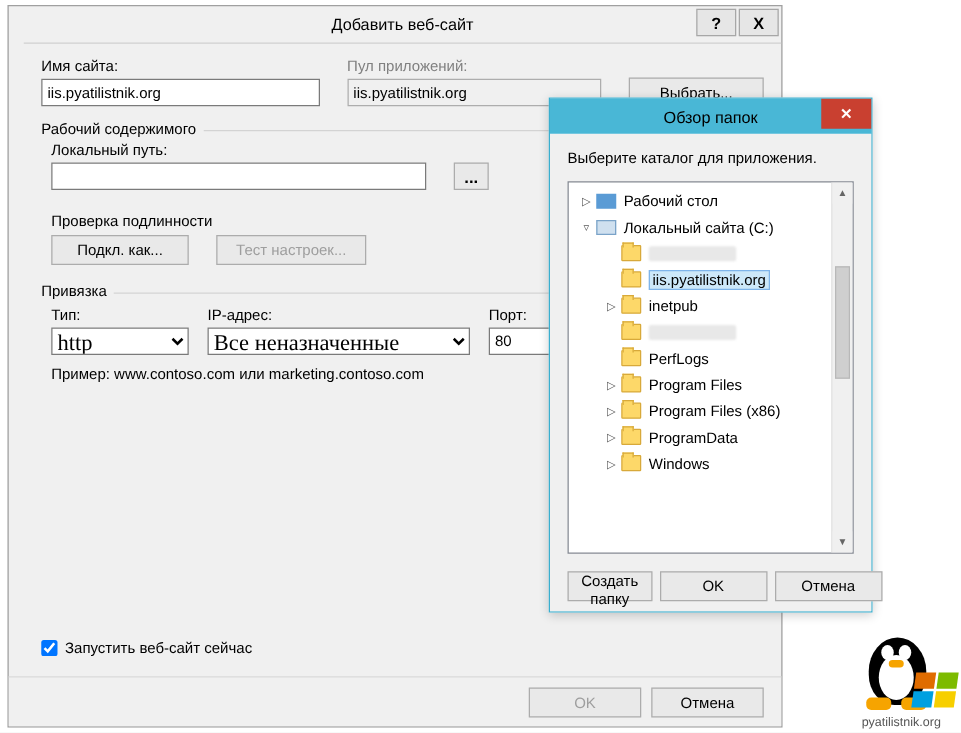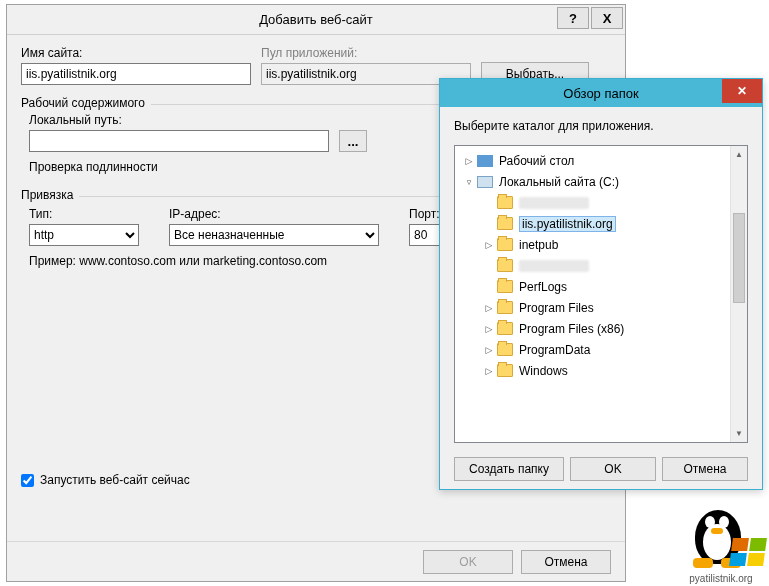--- a/index.html
+++ b/index.html
@@ -14,20 +14,21 @@
     overflow: hidden;
   }
 
   
   .dlg {
     position: absolute;
     left: 6px; top: 4px;
     width: 620px; height: 578px;
     background: #f0f0f0;
     border: 1px solid #a0a0a0;
+    padding-left: 12px;
   }
   .dlg-title {
     height: 30px;
     border-bottom: 1px solid #d0d0d0;
     display: flex;
     align-items: center;
     position: relative;
   }
   .dlg-title-text {
     flex: 1;
@@ -45,21 +46,21 @@
     background: #e6e6e6;
     display: flex; align-items: center; justify-content: center;
     font-size: 13px; font-weight: bold;
     margin-left: 2px;
   }
 
   .dlg-body {
     padding: 10px 14px 8px 14px;
   }
 
-  .row { display: flex; gap: 10px; align-items: center; }
+  .row { display: flex; gap: 22px; align-items: center; }
   .lbl { display: block; margin-bottom: 3px; }
   .muted { color: #808080; }
   .txt {
     height: 22px;
     border: 1px solid #7a7a7a;
     background: #fff;
     padding: 2px 4px;
     font-family: inherit;
     font-size: 12px;
   }
@@ -91,42 +92,42 @@
     position: absolute;
     top: -9px; left: 0;
     background: #f0f0f0;
     padding: 0 6px 0 0;
   }
 
   .select {
     height: 22px;
     border: 1px solid #7a7a7a;
     background: #fff;
-    font-family: Liberation Sans, sans-serif; font-size: 12px;
+    font-family: Liberation Serif, serif; font-size: 18px;
   }
 
   .checkbox-row { display: flex; align-items: center; gap: 6px; margin-top: 205px; }
   .checkbox-row input { margin: 0; }
 
   .bottom-bar {
     position: absolute;
     left: 0; right: 0; bottom: 0;
     height: 40px;
     border-top: 1px solid #d9d9d9;
     background: #f0f0f0;
     display: flex; justify-content: flex-end; align-items: center;
     gap: 8px; padding-right: 14px;
   }
   .bottom-bar .btn { width: 90px; }
 
   
   .browse-dlg {
     position: absolute;
     left: 439px; top: 78px;
-    width: 324px; height: 412px;
+    width: 259px; height: 412px;
     background: #fff;
     border: 1px solid #3aaece;
     box-shadow: 0 2px 8px rgba(0,0,0,.2);
   }
   .browse-title {
     height: 28px;
     background: #49b7d6;
     display: flex; align-items: center;
     position: relative;
   }
@@ -282,30 +283,34 @@
     </div>
 
     <div class="group" style="margin-top:18px">
       <span class="group-label">Рабочий содержимого</span>
       <div style="padding:4px 0 0 8px">
         <span class="lbl">Локальный путь:</span>
         <div class="row">
           <input class="txt" style="width: 300px;" value="">
           <button class="browse-btn">...</button>
         </div>
-        <div style="margin-top:8px">
+        <div style="margin-top:18px">
           <span class="lbl">Проверка подлинности</span>
+          <div class="row" style="margin-top:4px">
+            <button class="btn" style="width:110px">Подкл. как...</button>
+            <button class="btn disabled" style="width:120px">Тест настроек...</button>
+          </div>
         </div>
       </div>
     </div>
 
     <div class="group" style="margin-top:22px">
       <span class="group-label">Привязка</span>
       <div style="padding:6px 0 0 8px">
-        <div class="row" style="align-items:flex-start; gap:30px">
+        <div class="row" style="align-items:flex-start; gap:15px">
           <div style="width:110px">
             <span class="lbl">Тип:</span>
             <select class="select" style="width:100%">
               <option>http</option>
             </select>
           </div>
           <div style="width:210px">
             <span class="lbl">IP-адрес:</span>
             <select class="select" style="width:100%">
               <option>Все неназначенные</option>

